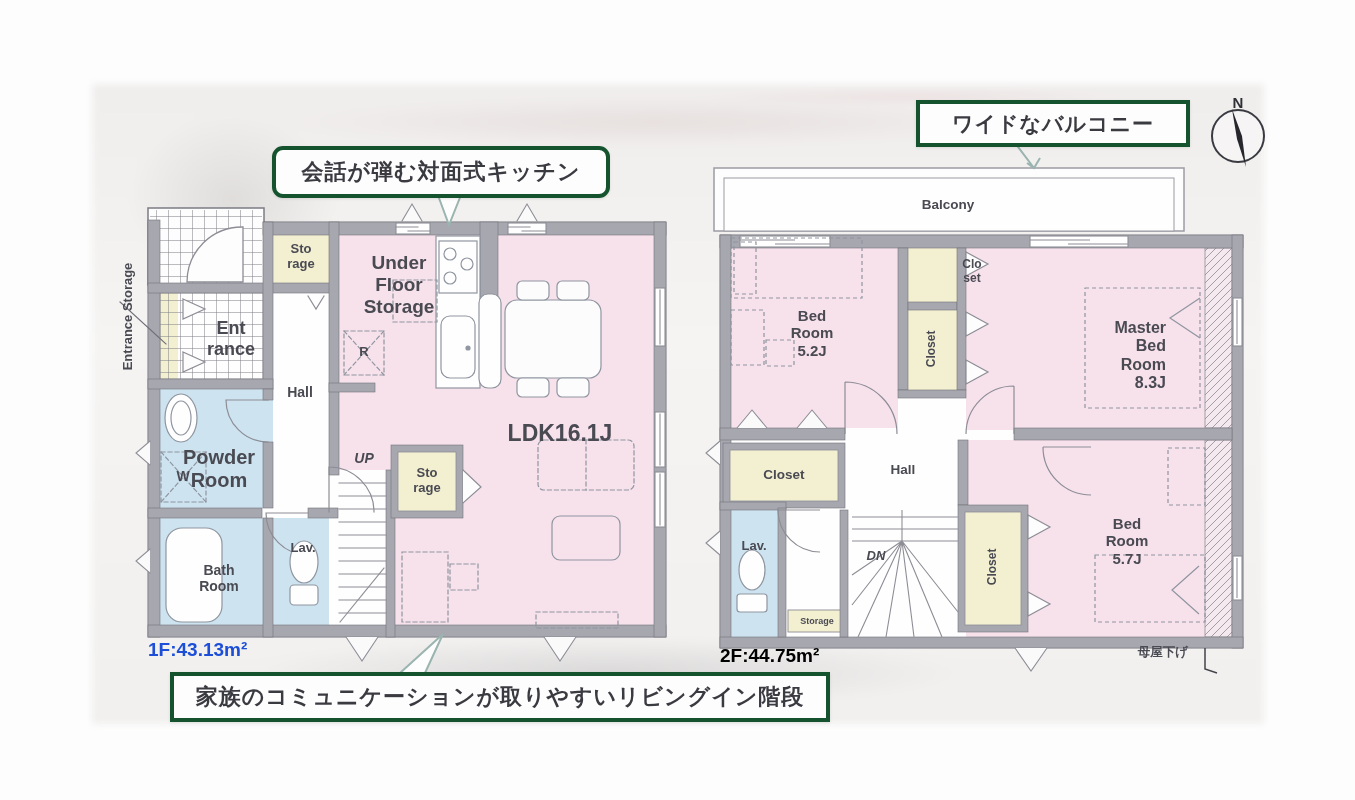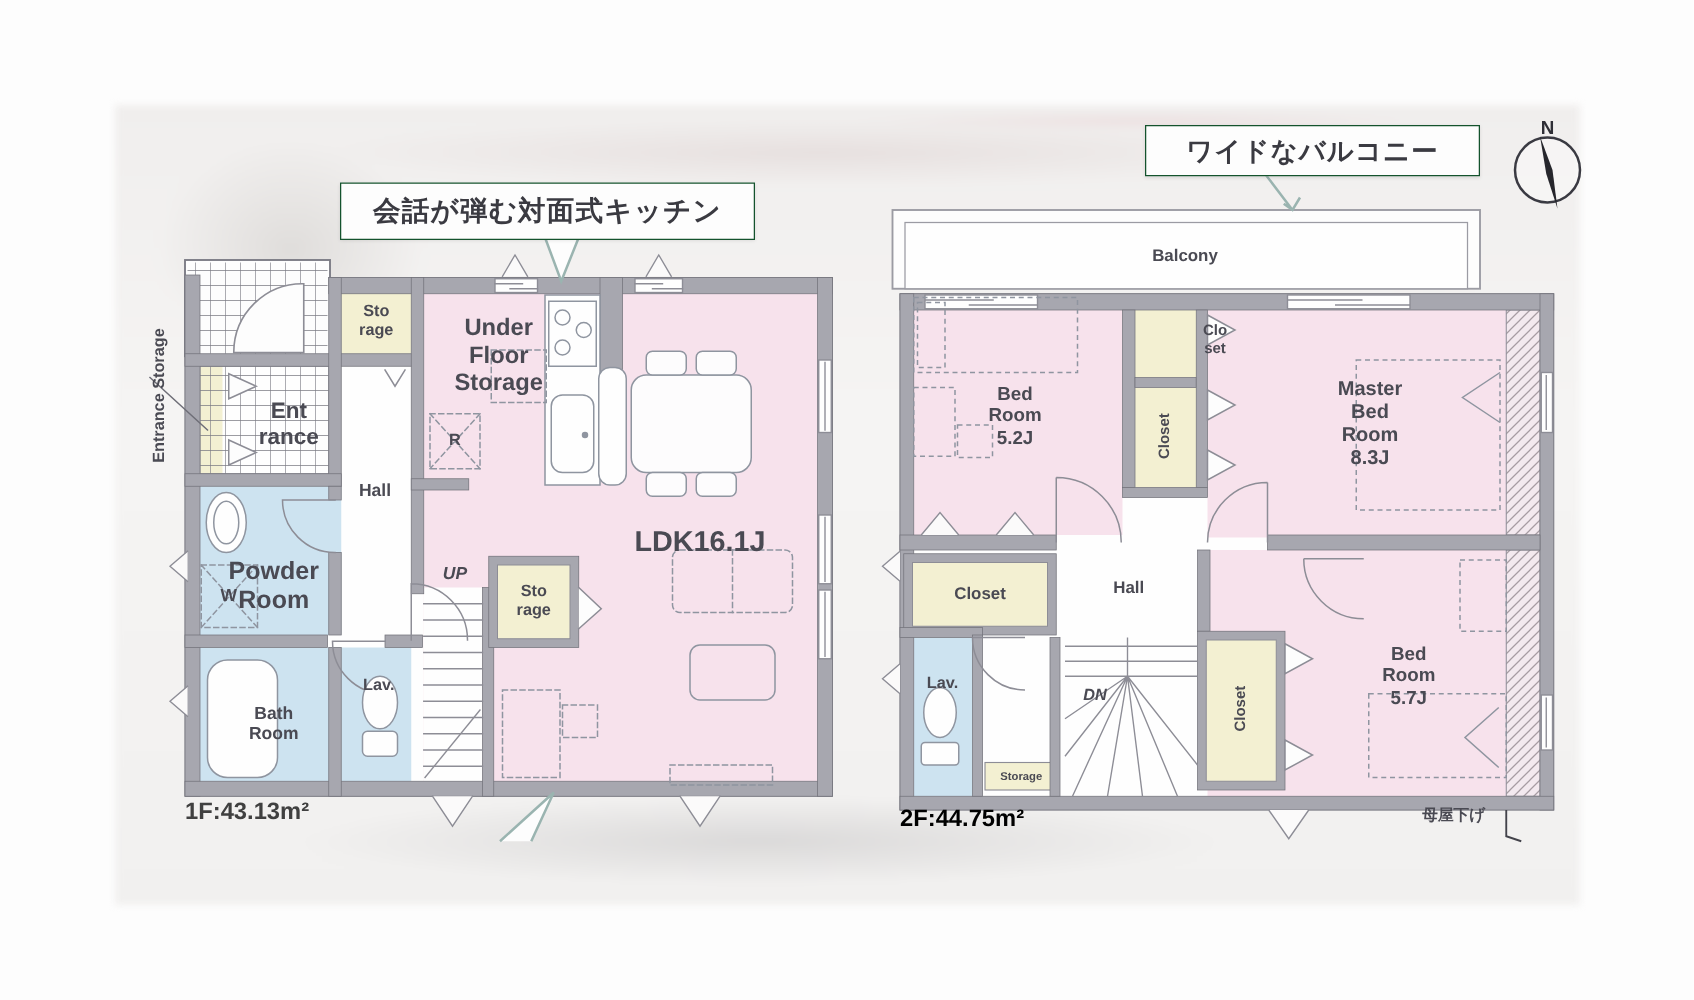--- a/index.html
+++ b/index.html
@@ -20,21 +20,21 @@
   }
   svg{position:absolute;left:0;top:0;}
   .lbl{
     position:absolute;color:#4a4a53;font-weight:600;text-align:center;
     white-space:pre-line;line-height:1.15;pointer-events:none;
   }
   .lbl.left{text-align:left;}
   .lbl.ital{font-style:italic;}
   .rot{transform:rotate(-90deg);transform-origin:center;}
   .callout{
-    position:absolute;background:#fdfdfd;border:1px solid #14532d;
+    position:absolute;background:#fdfdfd;border:4px solid #14532d;
     box-shadow:0 1px 3px rgba(0,0,0,0.10);
     color:#3a3a41;font-weight:600;letter-spacing:1px;
     display:flex;align-items:center;justify-content:center;white-space:nowrap;
   }
 </style>
 </head>
 <body>
 
 <div class="stage">
   <div class="photo-bg"></div>
@@ -274,22 +274,23 @@
       <polygon points="1232,109 1242,136 1246,167 1237,139" fill="#26262c"></polygon>
     </g>
 
     <g stroke="#9ab4b0" stroke-width="2" fill="none">
       <path d="M436 190 L449 225 L463 190" fill="#fdfdfd"></path>
       <path d="M1012 139 L1034 168 M1040 158 L1034 168 L1027 163"></path>
       <path d="M400 673 L443 634 L425 673" fill="#fdfdfd"></path>
     </g>
   </svg>
 
-  <div class="callout" style="left:272px;top:146px;width:330px;height:44px;font-size:22px;">会話が弾む対面式キッチン</div>
+  <div class="callout" style="left:272px;top:146px;width:330px;height:44px;font-size:22px;border-radius:11px;">会話が弾む対面式キッチン</div>
   <div class="callout" style="left:916px;top:100px;width:266px;height:39px;font-size:21px;">ワイドなバルコニー</div>
+  <div class="callout" style="left:170px;top:672px;width:652px;height:42px;font-size:22px;">家族のコミュニケーションが取りやすいリビングイン階段</div>
 
   <div class="lbl" style="left:1218px;top:94px;width:40px;font-size:15px;font-weight:700;color:#2f2f36;">N</div>
 
   <div class="lbl rot" style="left:60px;top:309px;width:136px;font-size:13px;">Entrance Storage</div>
   <div class="lbl" style="left:271px;top:242px;width:60px;font-size:13px;">Sto
 rage</div>
   <div class="lbl" style="left:359px;top:252px;width:80px;font-size:19px;">Under
 Floor
 Storage</div>
   <div class="lbl" style="left:196px;top:318px;width:70px;font-size:18px;">Ent
@@ -299,30 +300,30 @@
   <div class="lbl" style="left:169px;top:446px;width:100px;font-size:20px;">Powder
 Room</div>
   <div class="lbl" style="left:163px;top:468px;width:40px;font-size:14px;">W</div>
   <div class="lbl ital" style="left:344px;top:450px;width:40px;font-size:14px;">UP</div>
   <div class="lbl" style="left:397px;top:466px;width:60px;font-size:13px;">Sto
 rage</div>
   <div class="lbl" style="left:490px;top:420px;width:140px;font-size:23px;">LDK16.1J</div>
   <div class="lbl" style="left:169px;top:562px;width:100px;font-size:14px;">Bath
 Room</div>
   <div class="lbl" style="left:278px;top:541px;width:50px;font-size:13px;">Lav.</div>
-  <div class="lbl left" style="left:148px;top:639px;width:170px;font-size:19px;color:#404040;">1F:43.13m²</div>
+  <div class="lbl left" style="left:148px;top:639px;width:170px;font-size:19px;color:#1d4ed8;">1F:43.13m²</div>
 
   <div class="lbl" style="left:898px;top:197px;width:100px;font-size:13.5px;">Balcony</div>
   <div class="lbl" style="left:752px;top:307px;width:120px;font-size:15px;">Bed
 Room
 5.2J</div>
   <div class="lbl" style="left:907px;top:258px;width:50px;font-size:12px;margin-left:40px;">Clo
 set</div>
   <div class="lbl rot" style="left:887px;top:342px;width:90px;font-size:12px;">Closet</div>
-  <div class="lbl" style="left:1026px;top:303px;width:140px;font-size:16px;">Master
+  <div class="lbl" style="left:1026px;top:319px;width:140px;font-size:16px;text-align:right;">Master
 Bed
 Room
 8.3J</div>
   <div class="lbl" style="left:734px;top:467px;width:100px;font-size:13.5px;">Closet</div>
   <div class="lbl" style="left:873px;top:462px;width:60px;font-size:13.5px;">Hall</div>
   <div class="lbl" style="left:729px;top:539px;width:50px;font-size:13px;">Lav.</div>
   <div class="lbl" style="left:787px;top:616px;width:60px;font-size:9px;">Storage</div>
   <div class="lbl ital" style="left:856px;top:549px;width:40px;font-size:13px;">DN</div>
   <div class="lbl rot" style="left:948px;top:560px;width:90px;font-size:12px;">Closet</div>
   <div class="lbl" style="left:1067px;top:515px;width:120px;font-size:15px;">Bed

